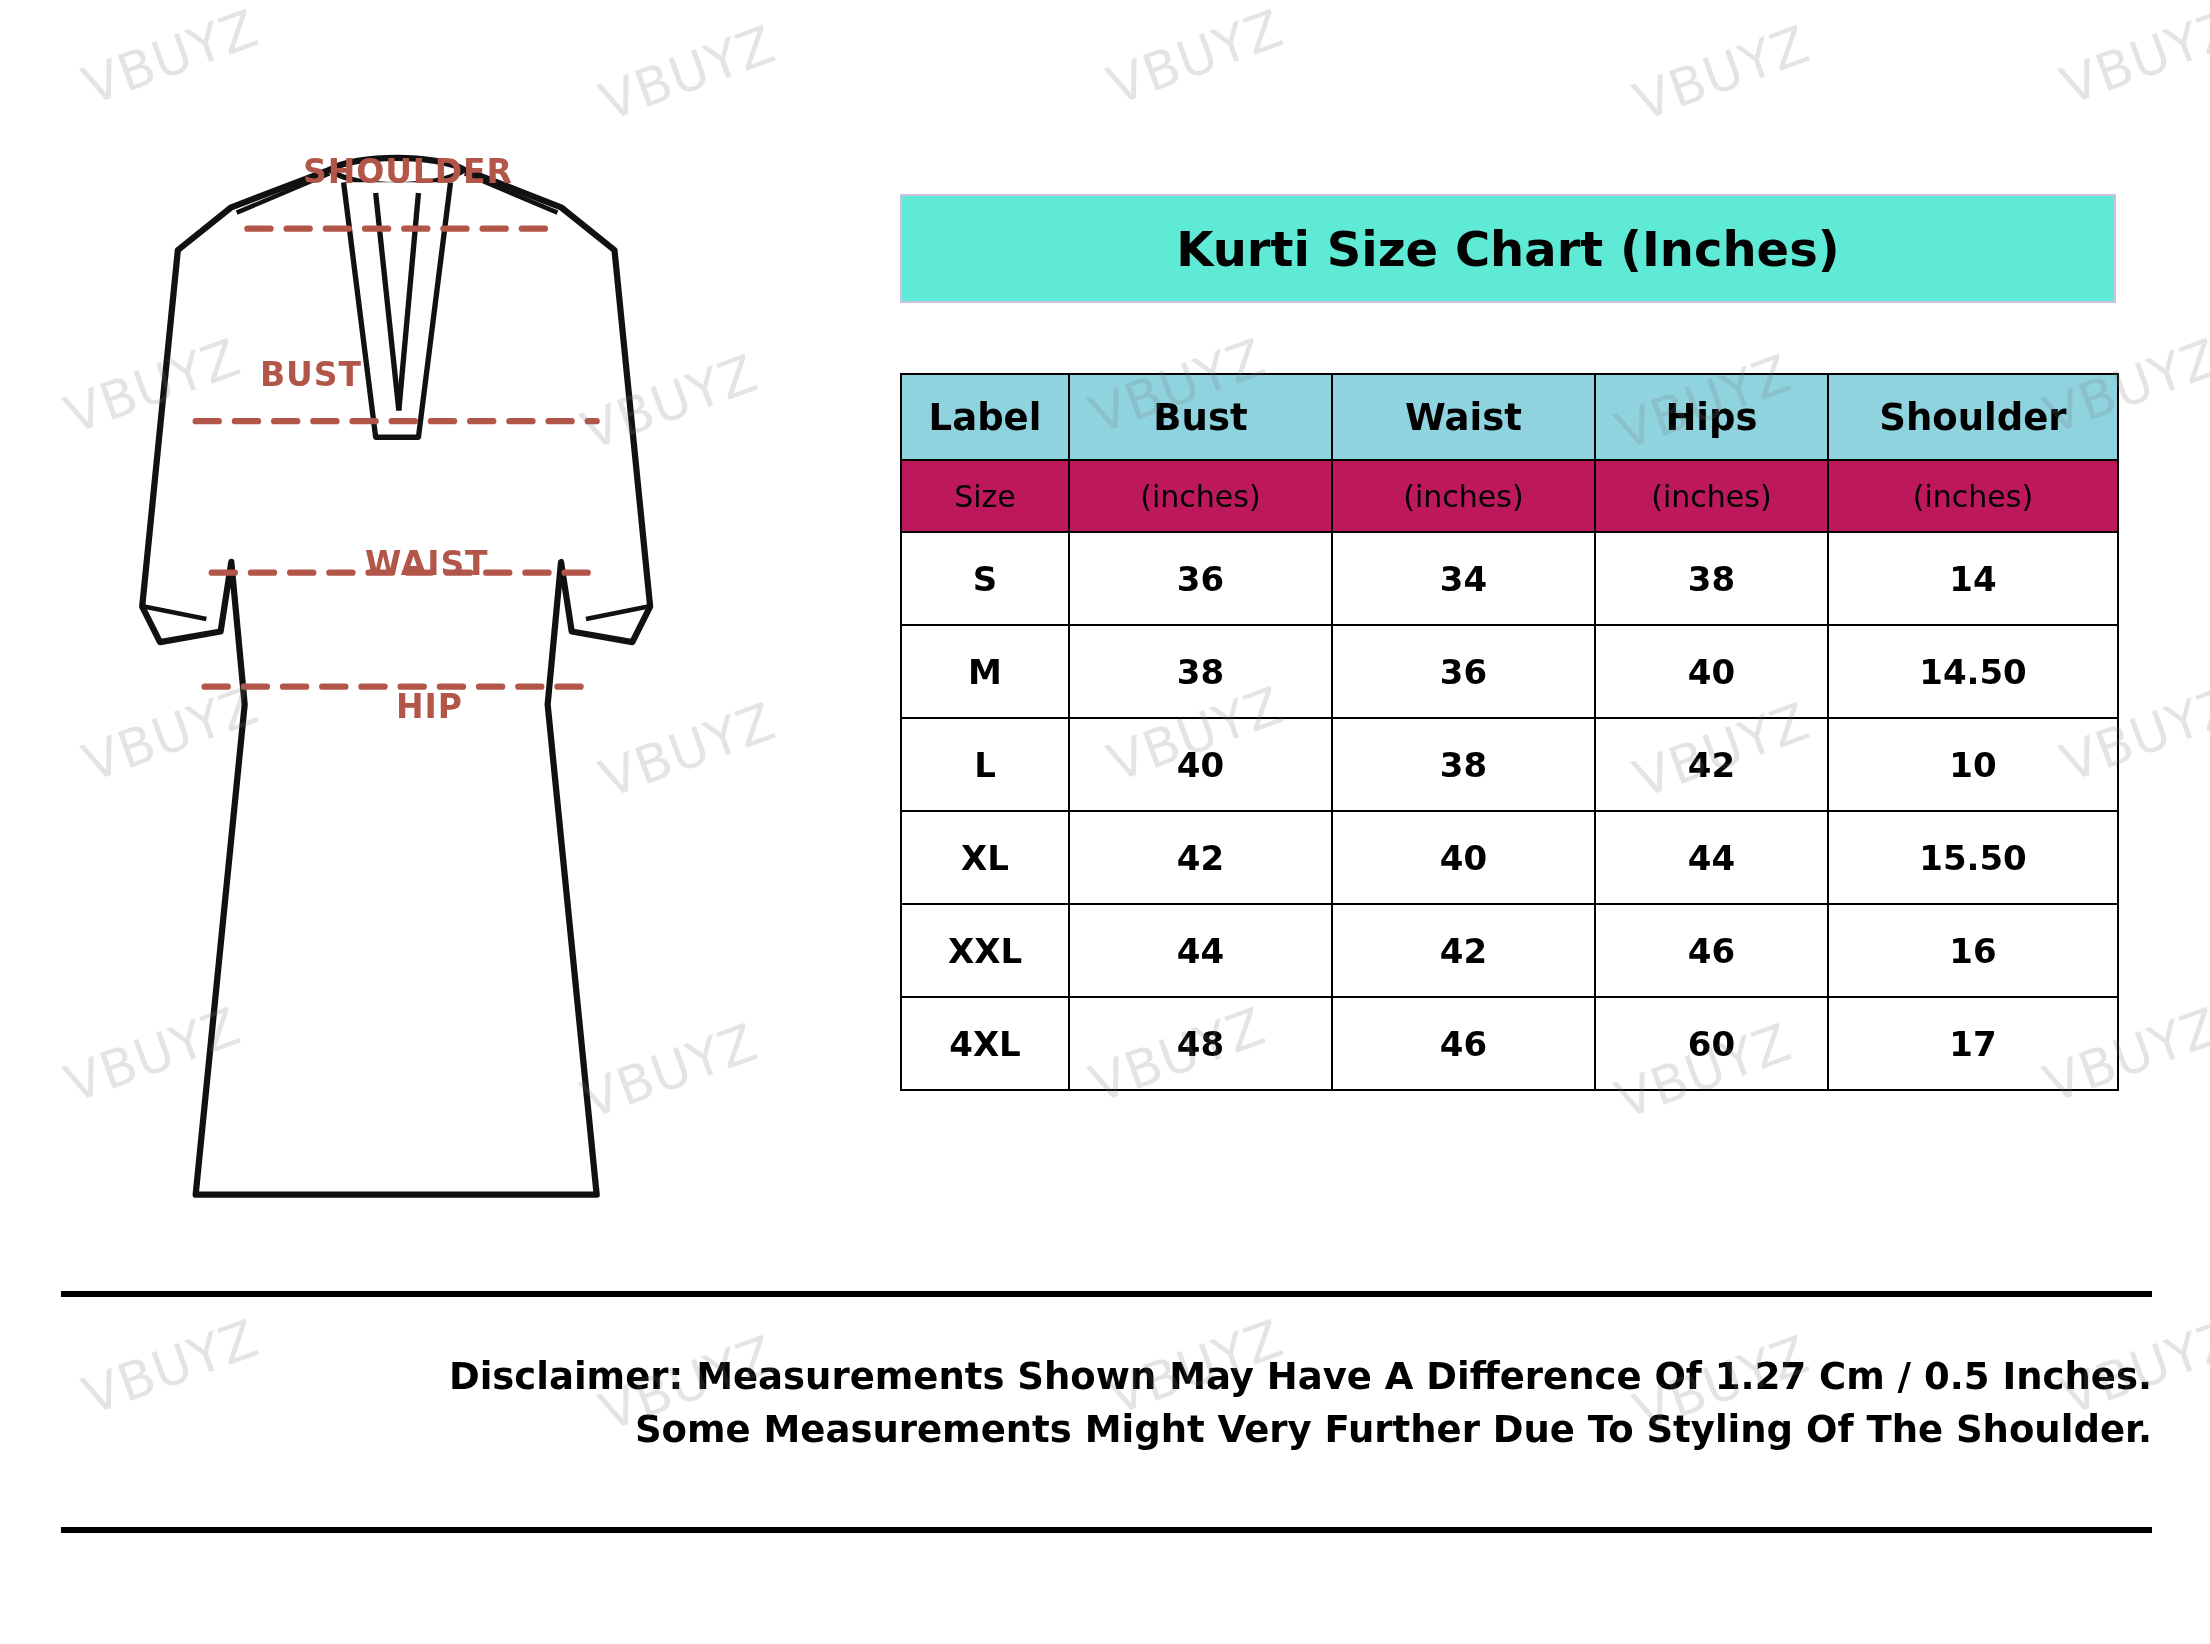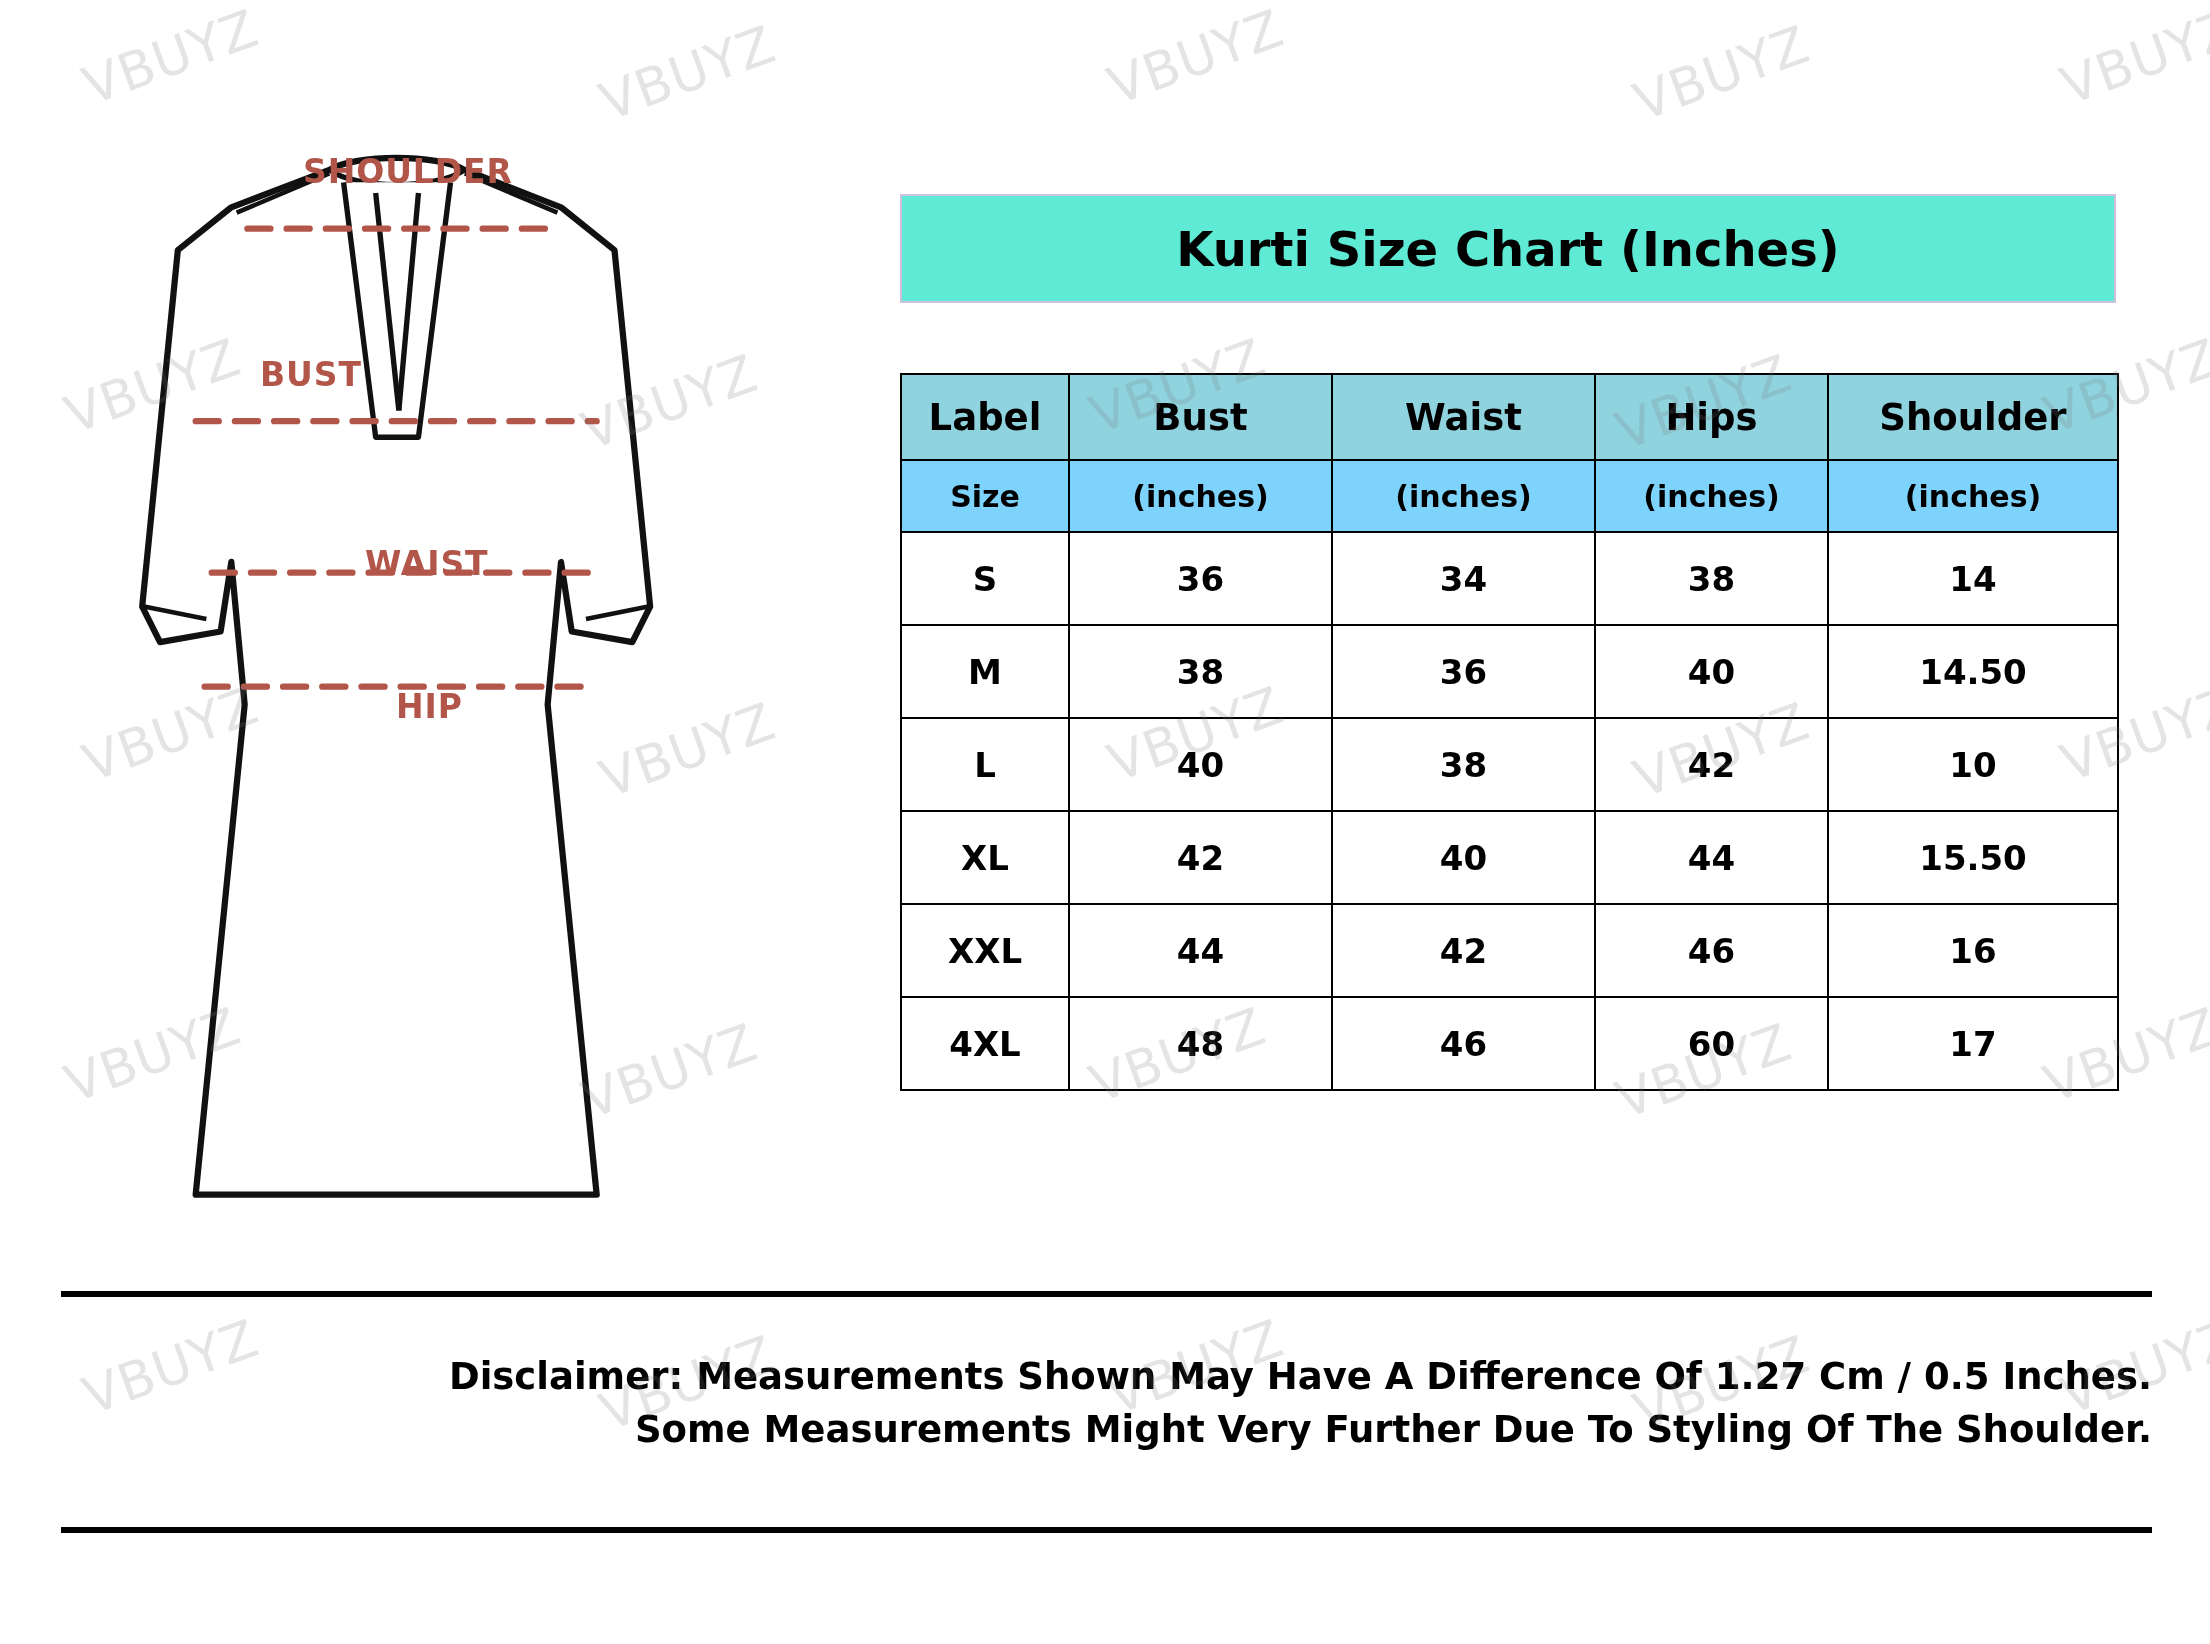--- a/index.html
+++ b/index.html
@@ -90,23 +90,23 @@
     font-family: "DejaVu Sans", "Liberation Sans", sans-serif;
     color: #000000;
   }
   thead tr.header-row th {
     background: #8fd3de;
     font-size: 37px;
     font-weight: 700;
     height: 82px;
   }
   thead tr.unit-row td {
-    background: #7dd3fc;
+    background: #be185d;
     font-size: 30px;
-    font-weight: 700;
+    font-weight: 400;
     height: 68px;
   }
   tbody td {
     font-size: 34px;
     font-weight: 700;
     height: 89px;
     background: #ffffff;
   }
   col.c-label { width: 168px; }
   col.c-bust { width: 263px; }

